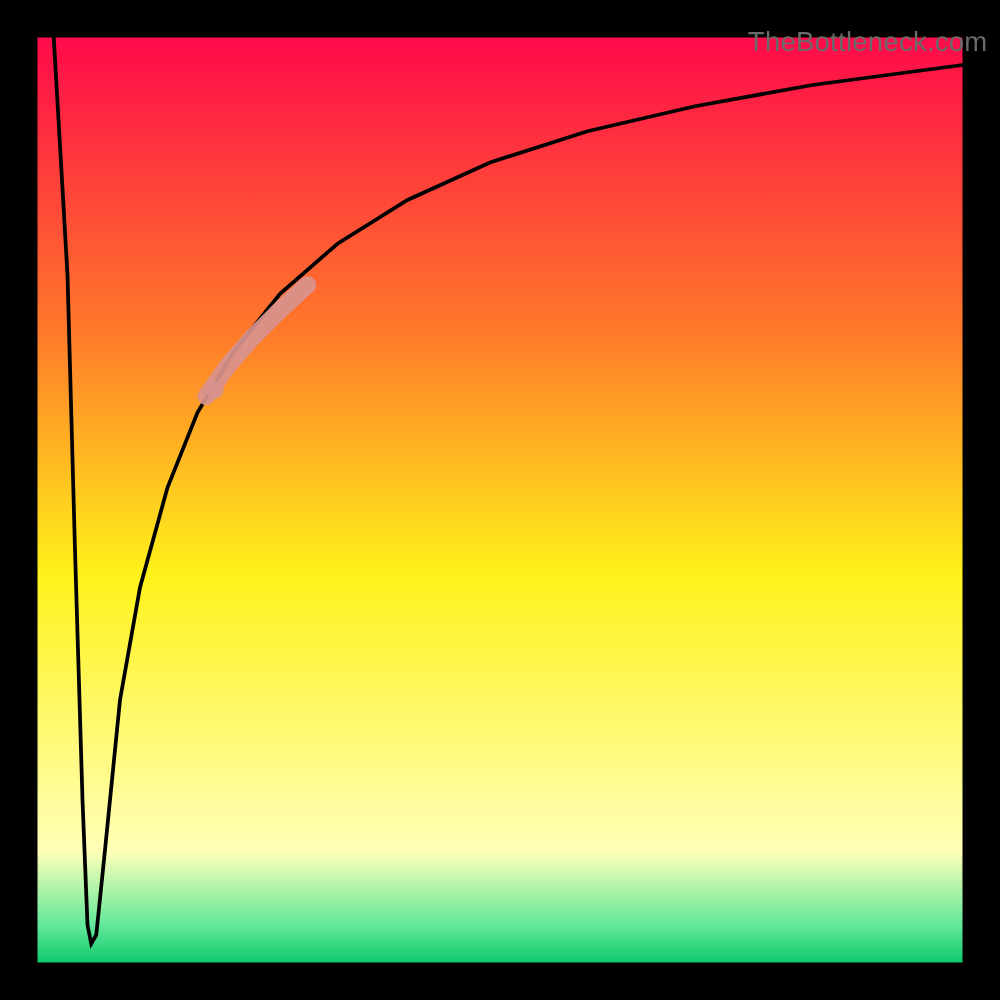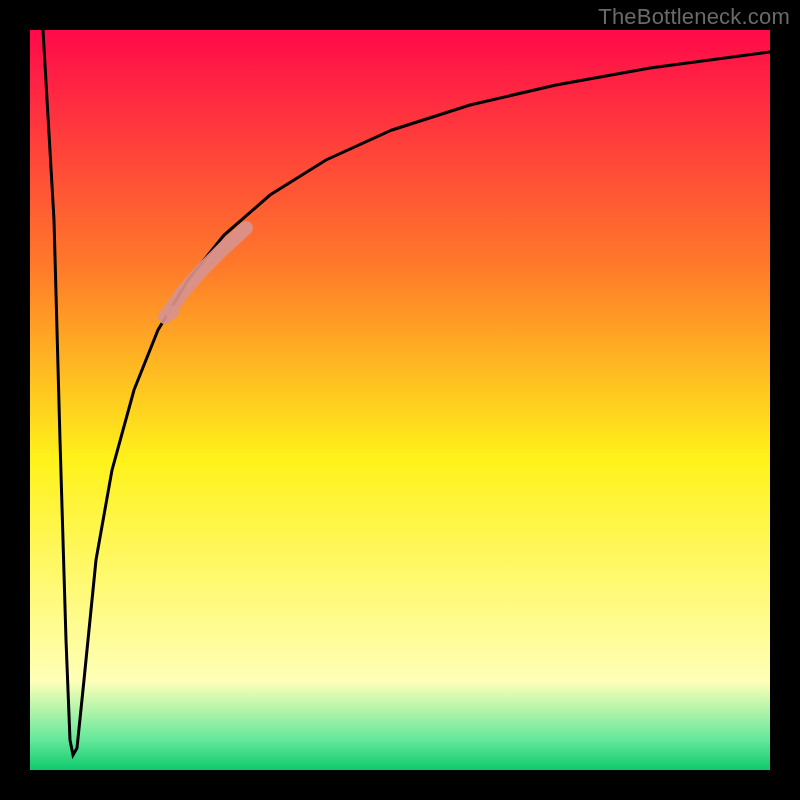--- a/index.html
+++ b/index.html
@@ -16,21 +16,21 @@
     width: 800px;
     height: 800px;
   }
   svg {
     position: absolute;
     top: 0;
     left: 0;
   }
   .watermark {
     position: absolute;
-    top: 4px;
+    top: 21px;
     right: 10px;
     color: #6a6a6a;
     font-size: 22px;
     font-weight: 500;
     letter-spacing: 0.2px;
     user-select: none;
   }
 </style>
 </head>
 <body>

